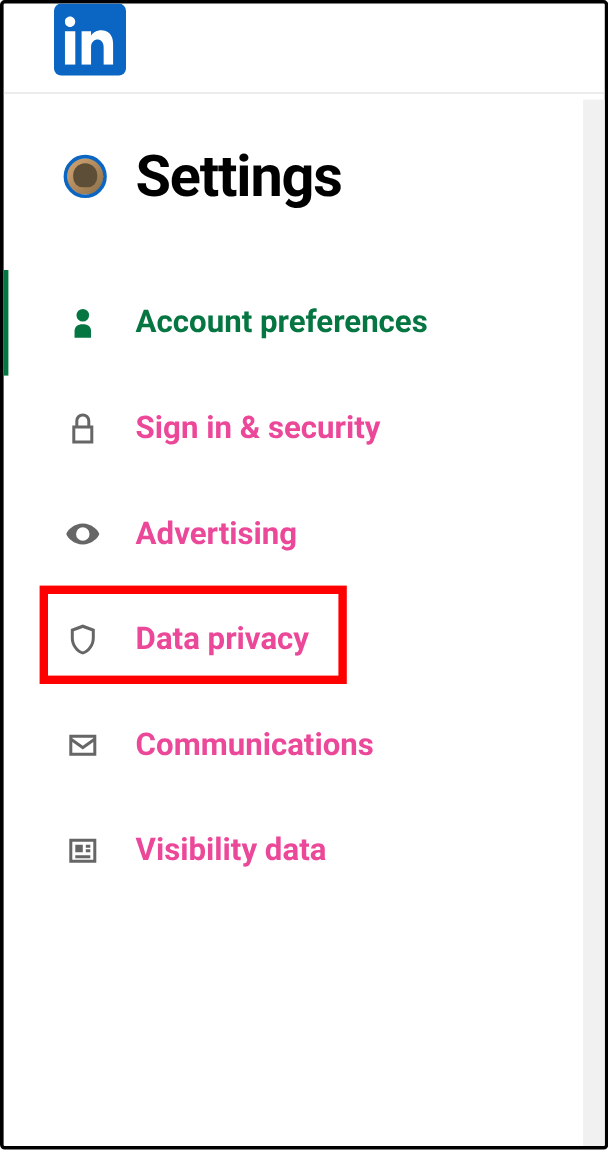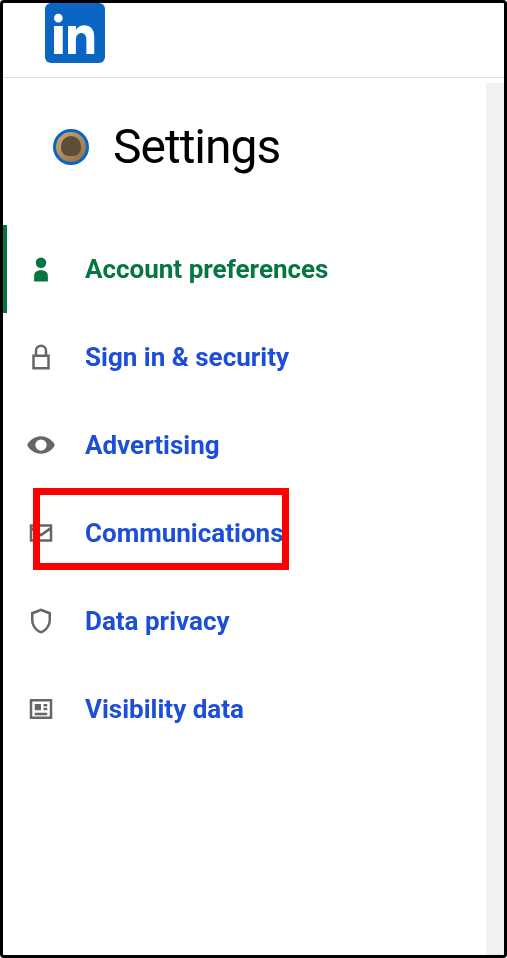--- a/index.html
+++ b/index.html
@@ -59,32 +59,32 @@
     }
     .avatar-inner {
       width: 20px;
       height: 20px;
       background: #5d4e37;
       border-radius: 50% 50% 40% 40%;
       margin-top: -2px;
     }
     .page-title {
       font-size: 48px;
-      font-weight: 400;
+      font-weight: 700;
       color: #000;
       letter-spacing: -1px;
     }
     .nav-list {
       list-style: none;
       position: relative;
     }
     .nav-item {
       display: flex;
       align-items: center;
-      padding: 28px 0 28px 22px;
+      padding: 28px 0 28px 50px;
       gap: 28px;
       cursor: pointer;
     }
     .nav-item.active {
       position: relative;
     }
     .nav-item.active::before {
       content: "";
       position: absolute;
       left: 0;
@@ -109,21 +109,21 @@
       flex-shrink: 0;
     }
     .icon-wrap svg {
       width: 30px;
       height: 30px;
       fill: #666666;
     }
     .nav-label {
       font-size: 26px;
       font-weight: 700;
-      color: #1d4ed8;
+      color: #ec4899;
     }
     .highlight-box {
       position: absolute;
       border: 7px solid #ff0000;
       pointer-events: none;
       left: 30px;
       top: 485px;
       width: 256px;
       height: 82px;
     }
@@ -183,33 +183,33 @@
         <svg viewBox="0 0 24 24">
             <path d="M12 5C6 5 1.7 9.6 1 12c.7 2.4 5 7 11 7s10.3-4.6 11-7c-.7-2.4-5-7-11-7zm0 11.5A4.5 4.5 0 1 1 12 7.5a4.5 4.5 0 0 1 0 9z"></path>
           </svg>
       </span>
       <span class="nav-label">Advertising</span>
     </li>
 
     <li class="nav-item">
       <span class="icon-wrap">
         <svg viewBox="0 0 24 24">
+            <path d="M12 2L4 5v6c0 5 3.4 9.7 8 11 4.6-1.3 8-6 8-11V5l-8-3zm0 2.2l6 2.3V11c0 4-2.6 7.8-6 9-3.4-1.2-6-5-6-9V6.5l6-2.3z"></path>
+          </svg>
+      </span>
+      <span class="nav-label">Data privacy</span>
+    </li>
+
+    <li class="nav-item">
+      <span class="icon-wrap">
+        <svg viewBox="0 0 24 24">
             <path d="M3 5h18v14H3V5zm2 2v.4l7 5 7-5V7H5zm14 2.9l-7 5-7-5V17h14V9.9z"></path>
           </svg>
       </span>
       <span class="nav-label">Communications</span>
-    </li>
-
-    <li class="nav-item">
-      <span class="icon-wrap">
-        <svg viewBox="0 0 24 24">
-            <path d="M12 2L4 5v6c0 5 3.4 9.7 8 11 4.6-1.3 8-6 8-11V5l-8-3zm0 2.2l6 2.3V11c0 4-2.6 7.8-6 9-3.4-1.2-6-5-6-9V6.5l6-2.3z"></path>
-          </svg>
-      </span>
-      <span class="nav-label">Data privacy</span>
     </li>
 
     <li class="nav-item">
       <span class="icon-wrap">
         <svg viewBox="0 0 24 24">
             <path d="M3 4h18v16H3V4zm2 2v12h14V6H5zm2 2h5v5H7V8zm7 0h3v2h-3V8zm0 3h3v2h-3v-2zm-7 4h10v2H7v-2z"></path>
           </svg>
       </span>
       <span class="nav-label">Visibility data</span>
     </li>

